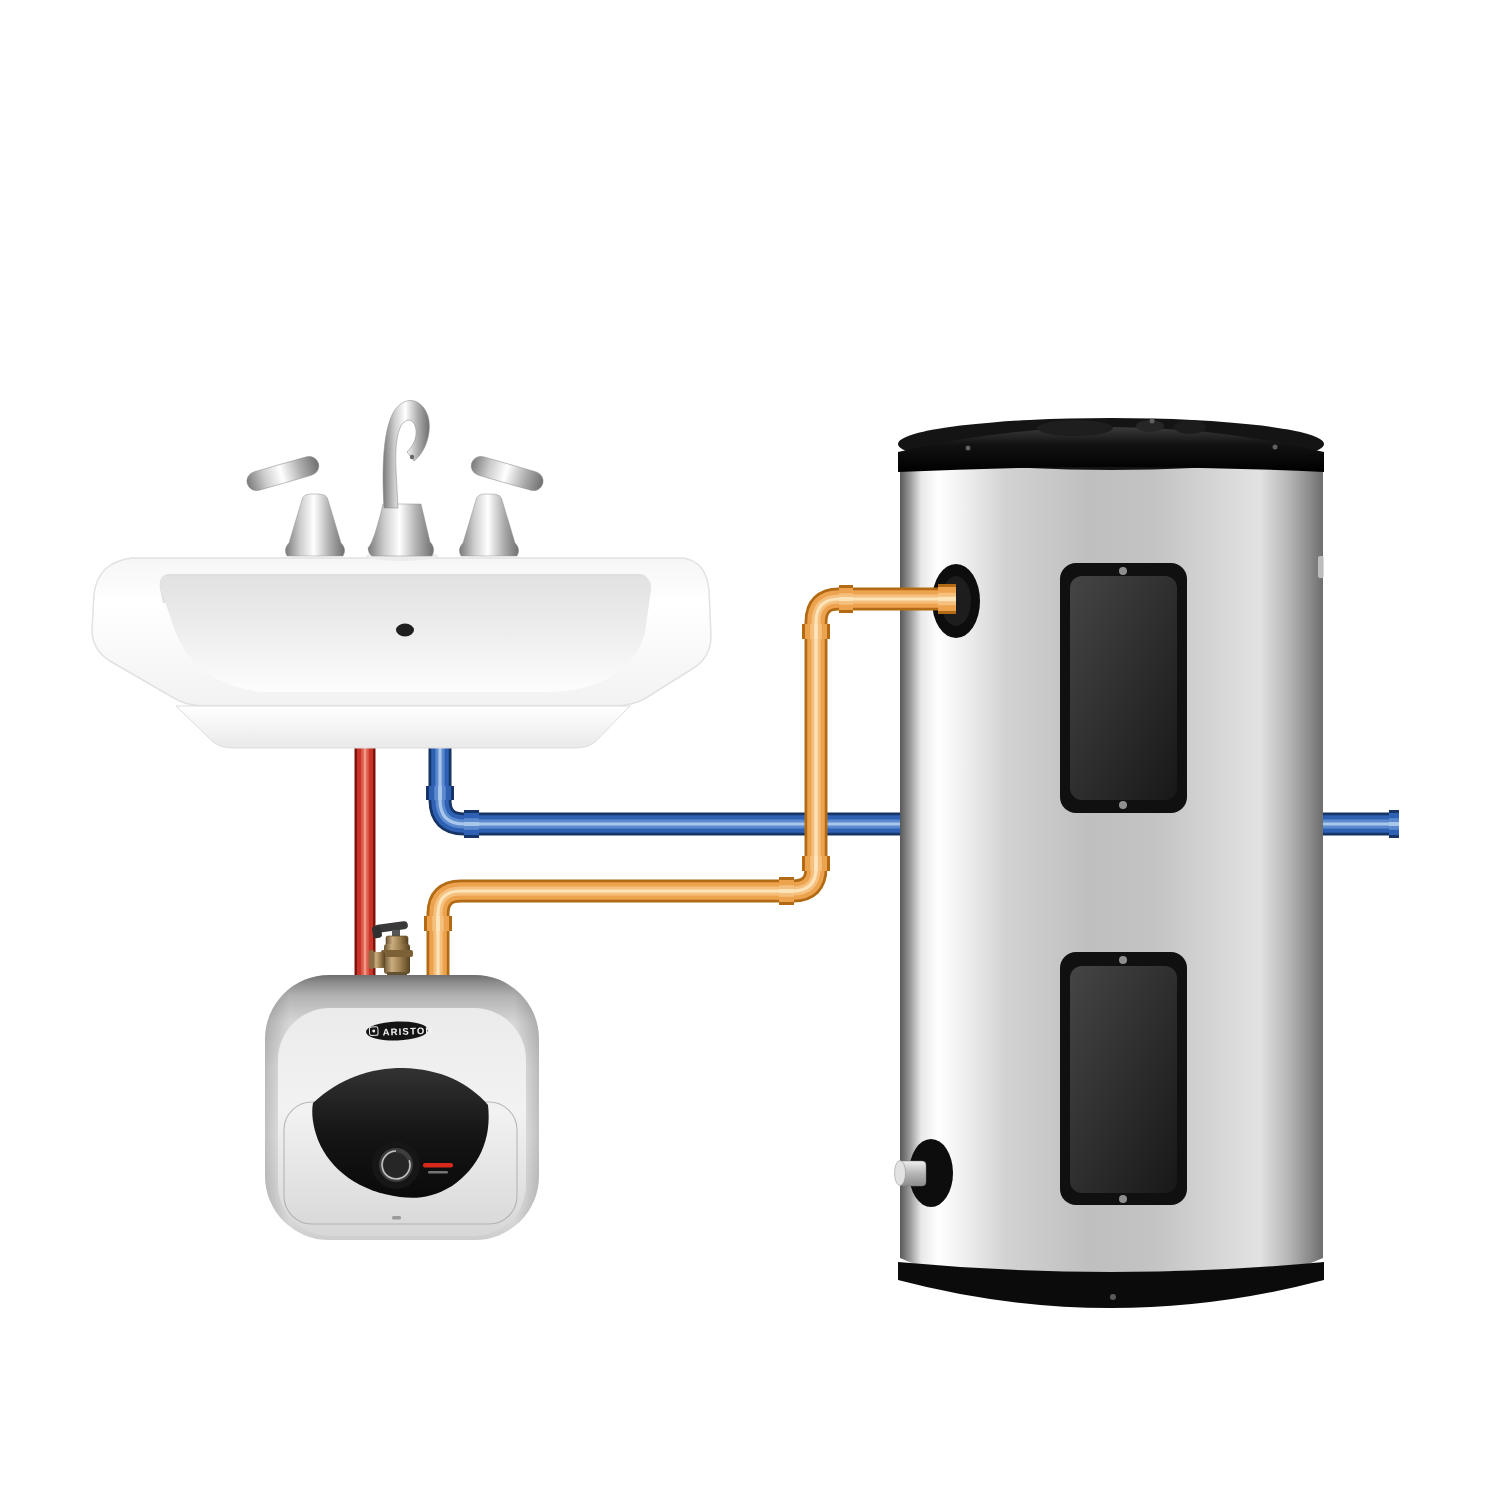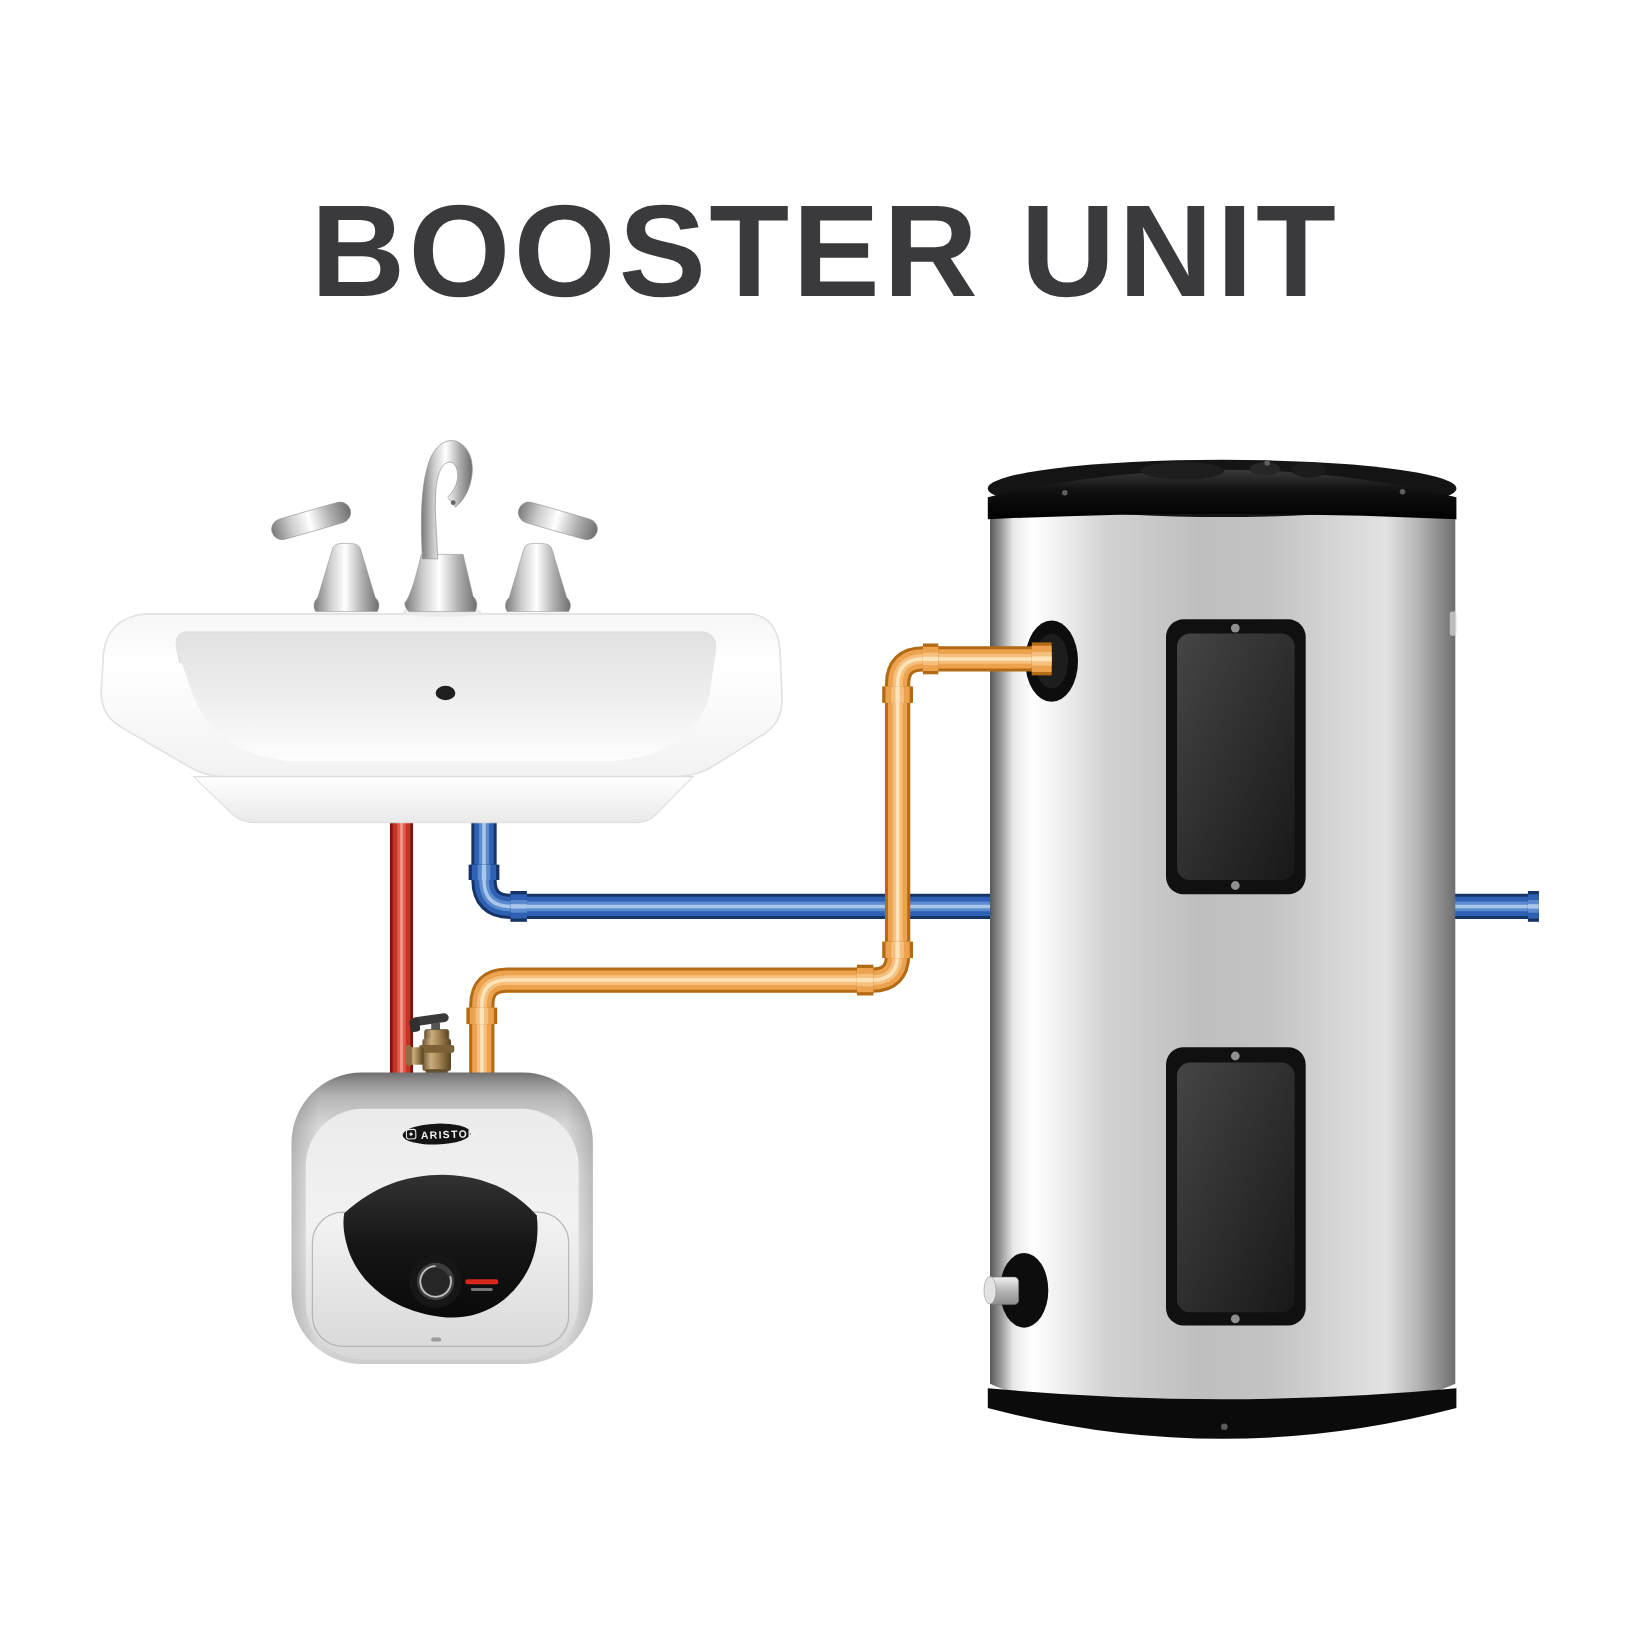--- a/index.html
+++ b/index.html
@@ -21,21 +21,20 @@
   .hot-e{stroke:#7e150b}  .hot-m{stroke:var(--hot-water,#c9342a)}  .hot-l{stroke:#de5f4b}  .hot-c{stroke:#f0998a}
   .bst-e{stroke:#b26a15}  .bst-m{stroke:var(--booster-line,#eda24e)} .bst-l{stroke:#f5bf7e} .bst-c{stroke:#fce3b8}
   .indicator{ fill:var(--power-indicator,#d8281c); }
   .badge-text{ font-family:"Liberation Sans", sans-serif; font-weight:bold; font-size:9.5px; letter-spacing:1.2px; fill:#f3f3f3; }
 </style>
 </head>
 <body>
 
 <div class="canvas">
 
-  <h1 class="title">BOOSTER UNIT</h1>
 
   <svg class="diagram" width="1500" height="1500" viewBox="0 0 1500 1500" xmlns="http://www.w3.org/2000/svg">
     <defs>
       <linearGradient id="porcelain" x1="0" y1="0" x2="0" y2="1">
         <stop offset="0" stop-color="#f6f6f6"></stop>
           <stop offset="0.3" stop-color="#ffffff"></stop>
           <stop offset="1" stop-color="#f2f2f2"></stop>
       </linearGradient>
       <linearGradient id="basinG" x1="0" y1="0" x2="0" y2="1">
         <stop offset="0" stop-color="#e2e2e2"></stop>

